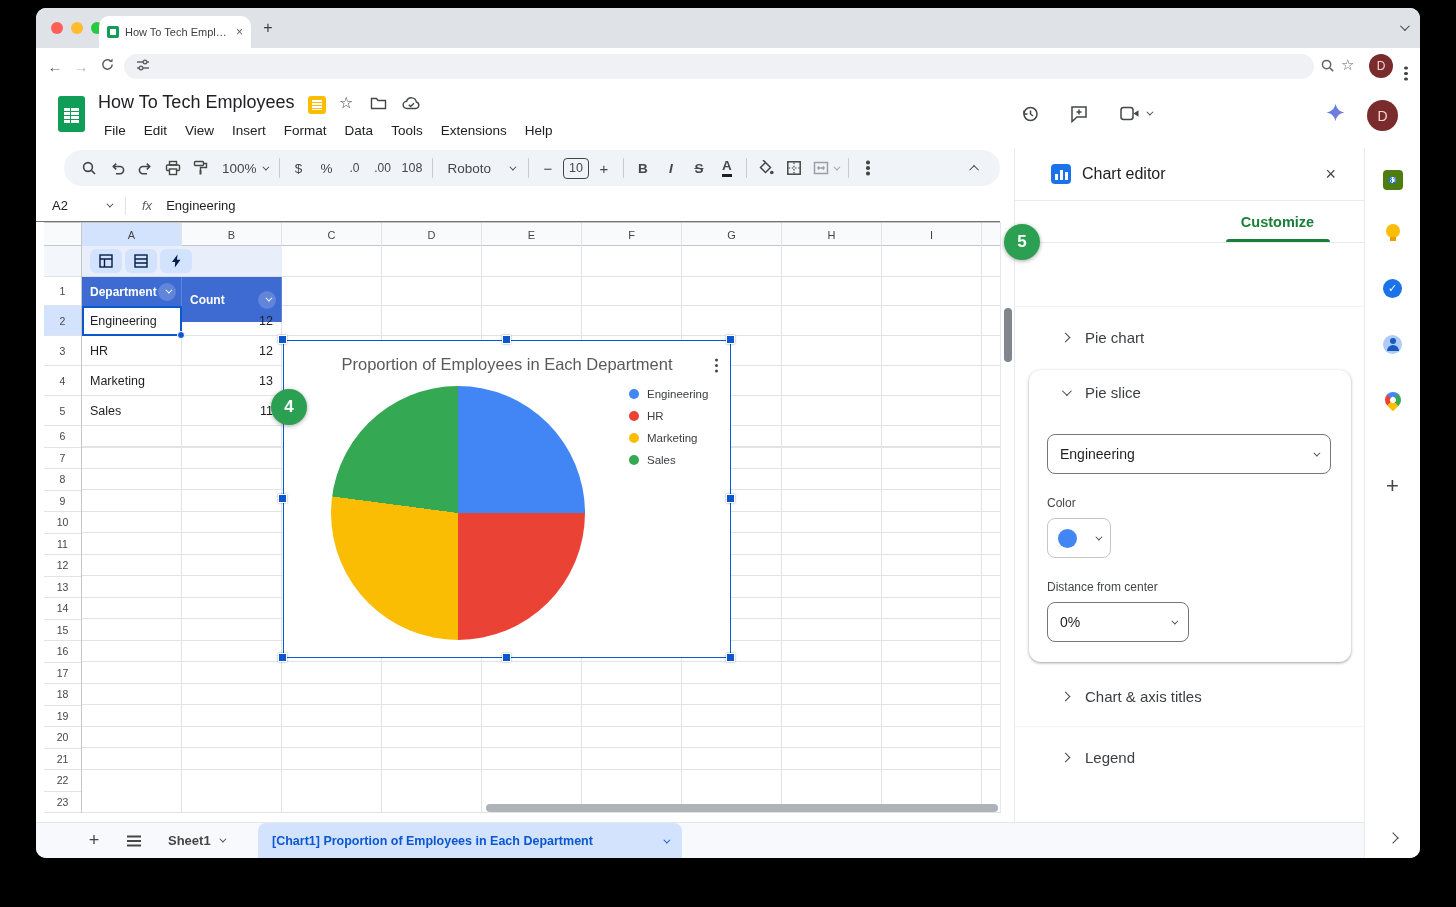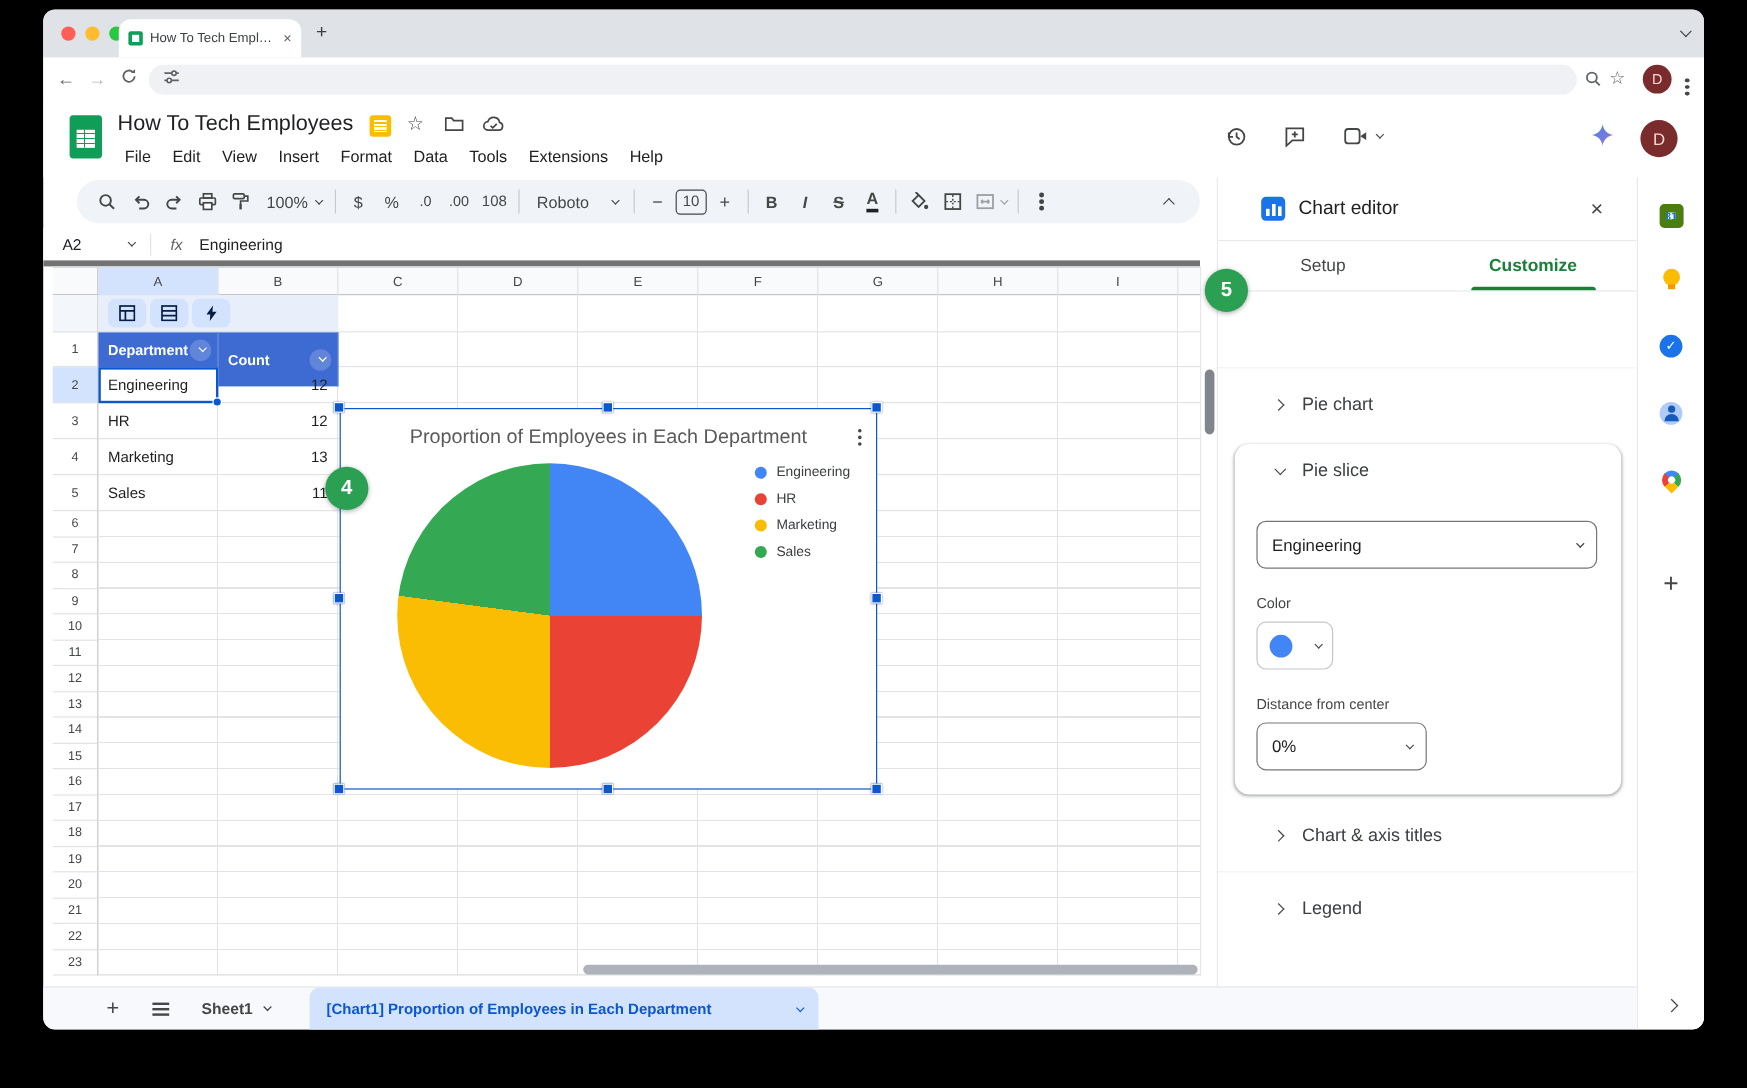--- a/index.html
+++ b/index.html
@@ -30,21 +30,21 @@
   .tbtn { height:28px; min-width:26px; padding:0 4px; display:flex; align-items:center; justify-content:center; color:#444746; font-size:13.5px; border-radius:4px; }
   .sep { width:1px; height:20px; background:#C7CBD1; margin:0 4px; }
   .cv { width:7px; height:7px; border-right:1.7px solid #444746; border-bottom:1.7px solid #444746; display:inline-block; }
   .cv-d { transform:rotate(45deg) translateY(-2px); }
   .cv-r { transform:rotate(-45deg); }
   .cv-u { transform:rotate(-135deg) translateY(-2px); }
   .cv-s { width:5px; height:5px; }
   .dots3 { width:3.5px; height:3.5px; border-radius:50%; background:#444746; box-shadow:0 -5.5px 0 #444746, 0 5.5px 0 #444746; display:inline-block; }
 
   
-  #fbar { left:0; top:182px; width:964px; height:32px; background:#fff; border-bottom:5px solid #737373; display:flex; align-items:center; }
+  #fbar { left:0; top:182px; width:964px; height:32px; background:#fff; border-bottom:1px solid #737373; display:flex; align-items:center; }
 
   
   .colhead { position:absolute; top:0; height:24px; display:flex; align-items:center; justify-content:center; font-size:11px; color:#444746; border-right:1px solid #E1E3E6; }
   .rh { display:flex; align-items:center; justify-content:center; font-size:10.5px; color:#444746; border-bottom:1px solid #E1E3E6; }
   .cell { position:absolute; font-size:12.5px; color:#1F1F1F; display:flex; align-items:center; }
   .hcell { position:absolute; background:#3D6BD1; color:#fff; font-size:12px; font-weight:600; display:flex; align-items:center; padding-left:8px; border-right:1px solid #5B85DB; }
   .hchev { position:absolute; right:5px; top:50%; transform:translateY(-50%); width:18px; height:18px; border-radius:50%; background:rgba(255,255,255,.18); display:flex; align-items:center; justify-content:center; }
   .hchev .cv { border-color:#fff; width:5px; height:5px; }
   .handle { position:absolute; width:9px; height:9px; background:#0B57D0; border:1.5px solid #fff; box-shadow:0 0 2px rgba(0,0,0,.4); z-index:8; }
 
@@ -434,23 +434,20 @@
     <div class="abs flex" style="left:0;top:0;width:100%;height:52px">
       <span style="position:absolute;left:36px;width:20px;height:20px;background:#1A73E8;border-radius:4px;display:flex;align-items:flex-end;justify-content:center;gap:2px;padding-bottom:4px">
         <span style="width:3px;height:6px;background:#fff"></span>
           <span style="width:3px;height:10px;background:#fff"></span>
           <span style="width:3px;height:8px;background:#fff"></span>
       </span>
       <span style="position:absolute;left:67px;font-size:16px;color:#202124">Chart editor</span>
       <span style="position:absolute;right:28px;font-size:18px;color:#444746">×</span>
     </div>
     <div class="pdiv" style="top:52px"></div>
-    <div class="abs flex" style="left:0;top:53px;width:175px;height:41px;justify-content:center;font-size:14.5px;color:#444746">
-      <span>Setup</span>
-    </div>
     <div class="abs flex" style="left:175px;top:53px;width:175px;height:41px;justify-content:center;font-size:14.5px;color:#188038;font-weight:700">
       <span>Customize</span>
       <span style="position:absolute;left:36px;bottom:0;width:104px;height:3px;background:#188038;border-radius:3px 3px 0 0"></span>
     </div>
     <div class="pdiv" style="top:94px"></div>
 
     <div class="pdiv" style="top:158px;background:#F1F3F4"></div>
     <div class="prow" style="top:159px">
       <span class="cv cv-r"></span>
       <span>Pie chart</span>

